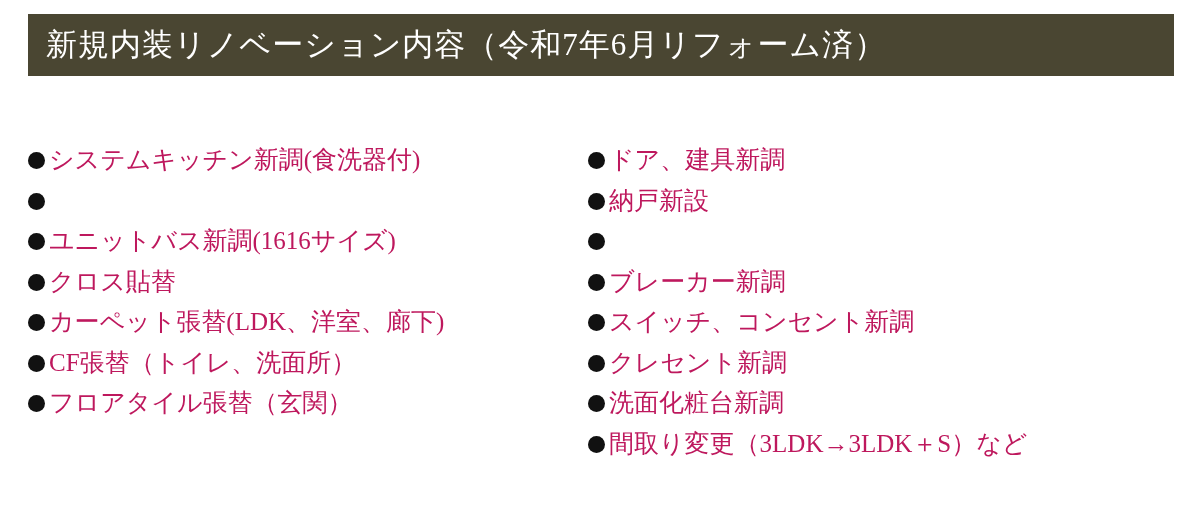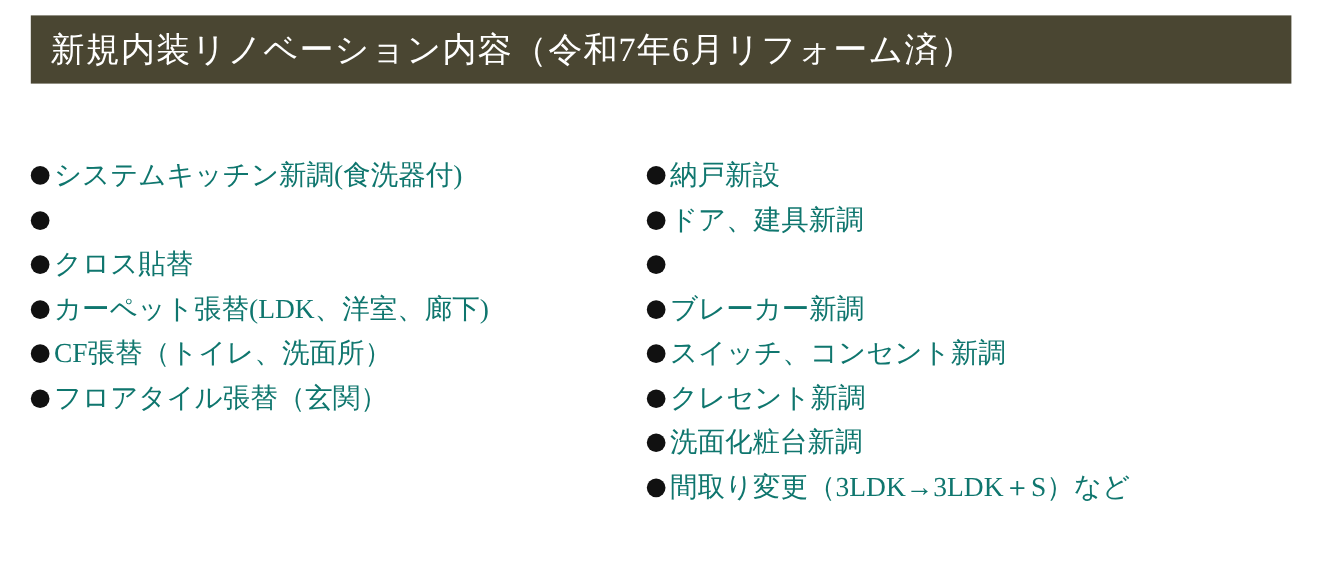--- a/index.html
+++ b/index.html
@@ -52,21 +52,21 @@
   }
   .col-left {
     width: 560px;
   }
   .col-right {
     width: 580px;
   }
   .item {
     font-size: 25px;
     line-height: 40.5px;
-    color: #0f766e;
+    color: #be185d;
     white-space: nowrap;
     font-family: "Liberation Serif", "DejaVu Serif", serif;
   }
   .bullet {
     display: inline-block;
     width: 17px;
     height: 17px;
     border-radius: 50%;
     background: #111111;
     margin-right: 4px;
@@ -80,29 +80,30 @@
 
   <div class="header-band">
     <div class="header-title">新規内装リノベーション内容（令和7年6月リフォーム済）</div>
   </div>
 
   <div class="content">
 
     <div class="col col-left">
       <div class="item"><span class="bullet"></span><span>システムキッチン新調(食洗器付)</span></div>
       <div class="item"><span class="bullet"></span></div>
+      <div class="item"><span class="bullet"></span><span>ユニットバス新調(1616サイズ)</span></div>
       <div class="item"><span class="bullet"></span><span>クロス貼替</span></div>
       <div class="item"><span class="bullet"></span><span>カーペット張替(LDK、洋室、廊下)</span></div>
       <div class="item"><span class="bullet"></span><span>CF張替（トイレ、洗面所）</span></div>
       <div class="item"><span class="bullet"></span><span>フロアタイル張替（玄関）</span></div>
     </div>
 
     <div class="col col-right">
+      <div class="item"><span class="bullet"></span><span>ドア、建具新調</span></div>
       <div class="item"><span class="bullet"></span><span>納戸新設</span></div>
-      <div class="item"><span class="bullet"></span><span>ドア、建具新調</span></div>
       <div class="item"><span class="bullet"></span></div>
       <div class="item"><span class="bullet"></span><span>ブレーカー新調</span></div>
       <div class="item"><span class="bullet"></span><span>スイッチ、コンセント新調</span></div>
       <div class="item"><span class="bullet"></span><span>クレセント新調</span></div>
       <div class="item"><span class="bullet"></span><span>洗面化粧台新調</span></div>
       <div class="item"><span class="bullet"></span><span>間取り変更（3LDK→3LDK＋S）など</span></div>
     </div>
 
   </div>
 

